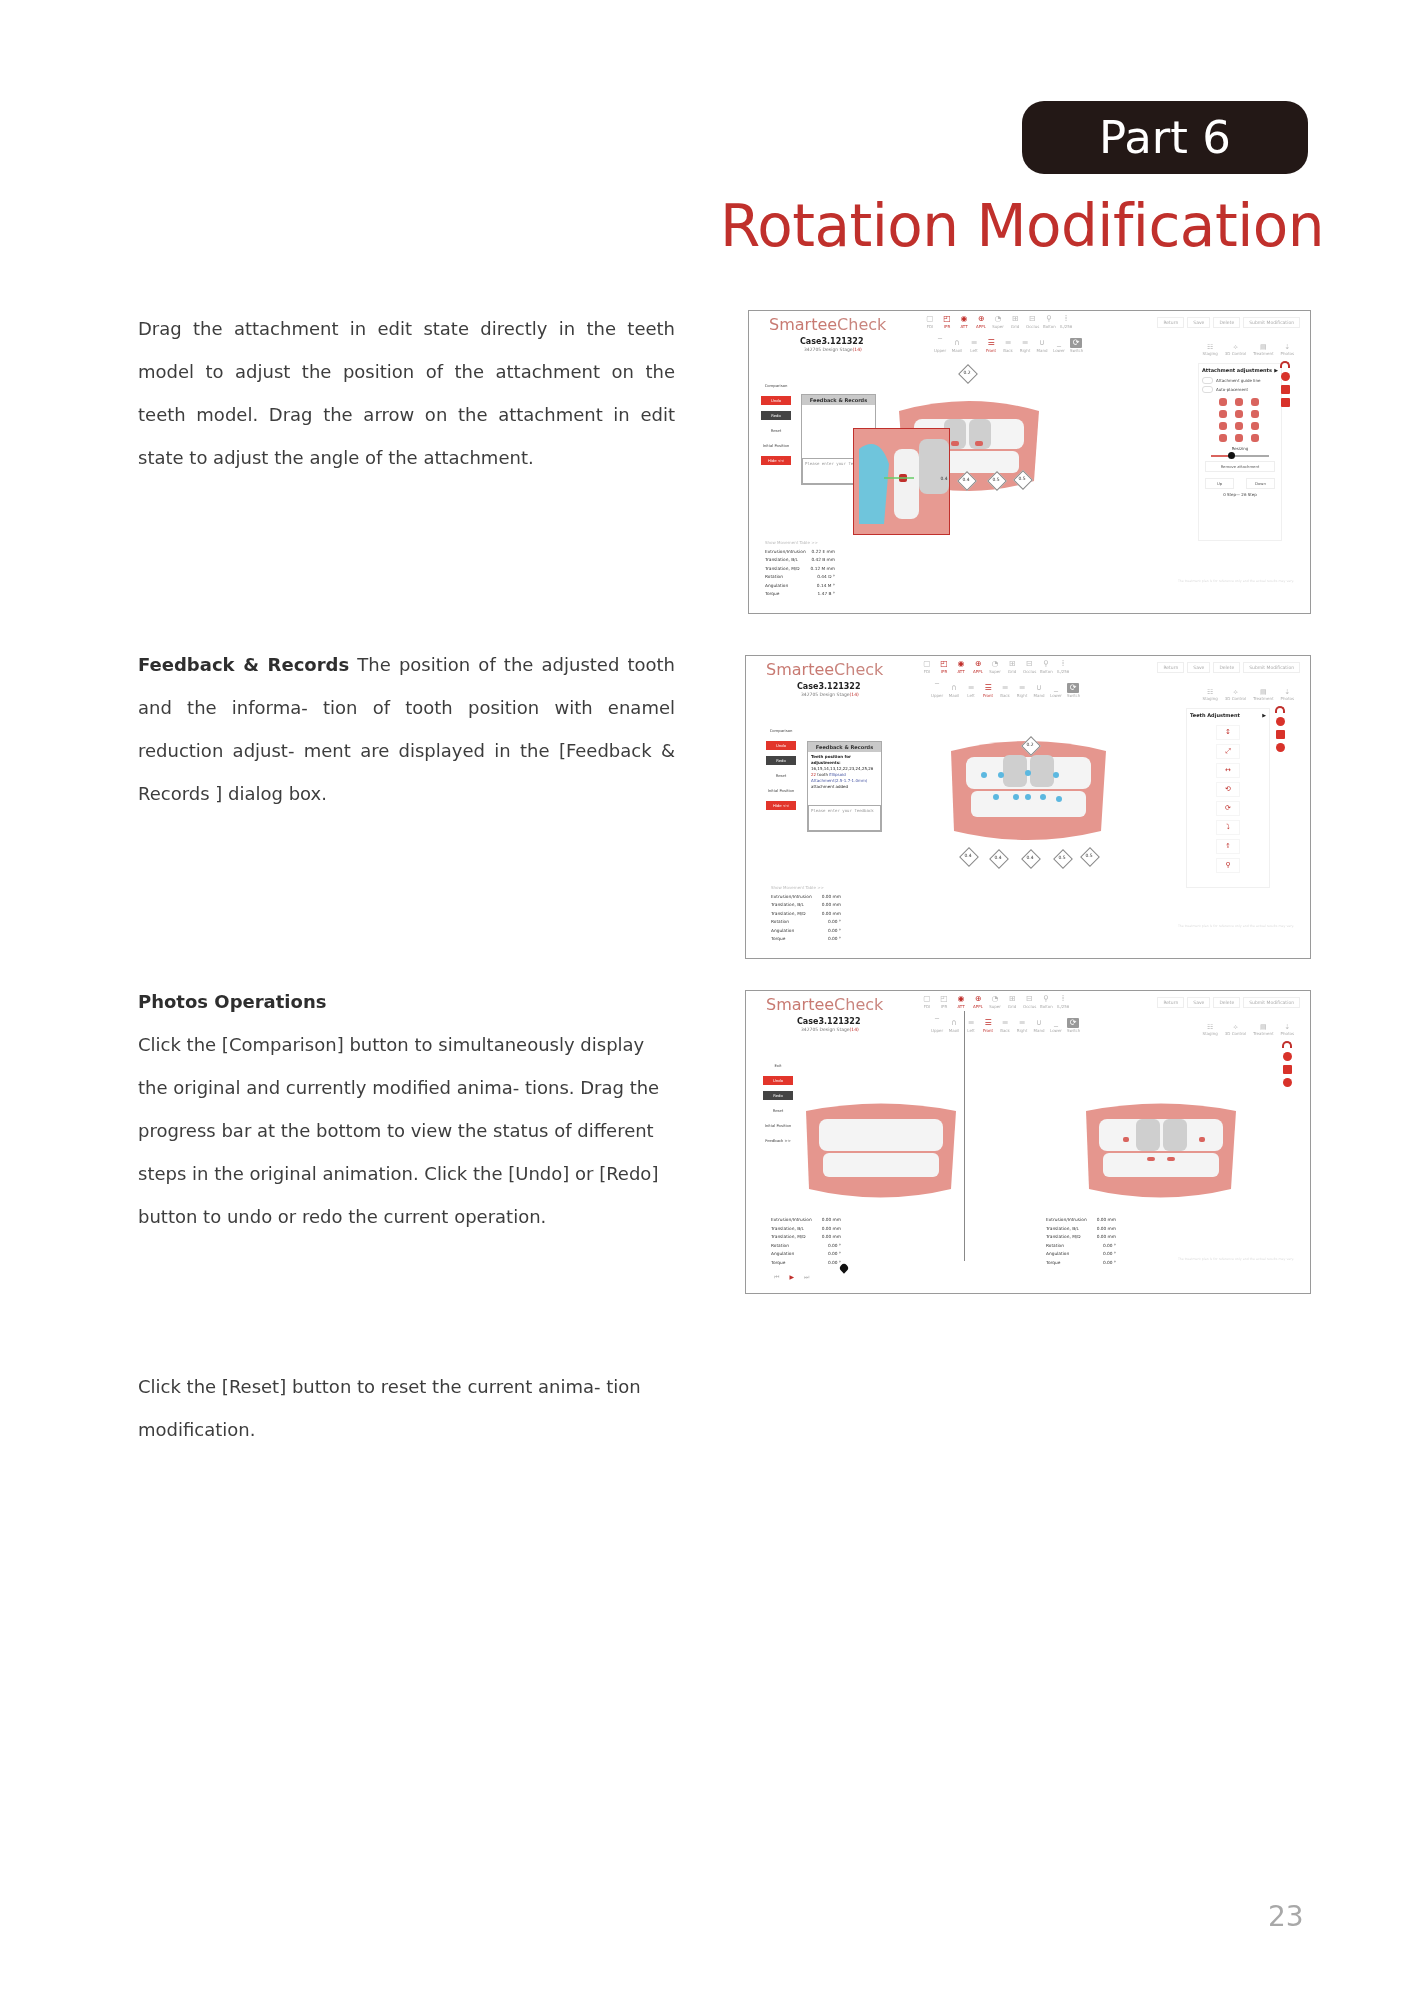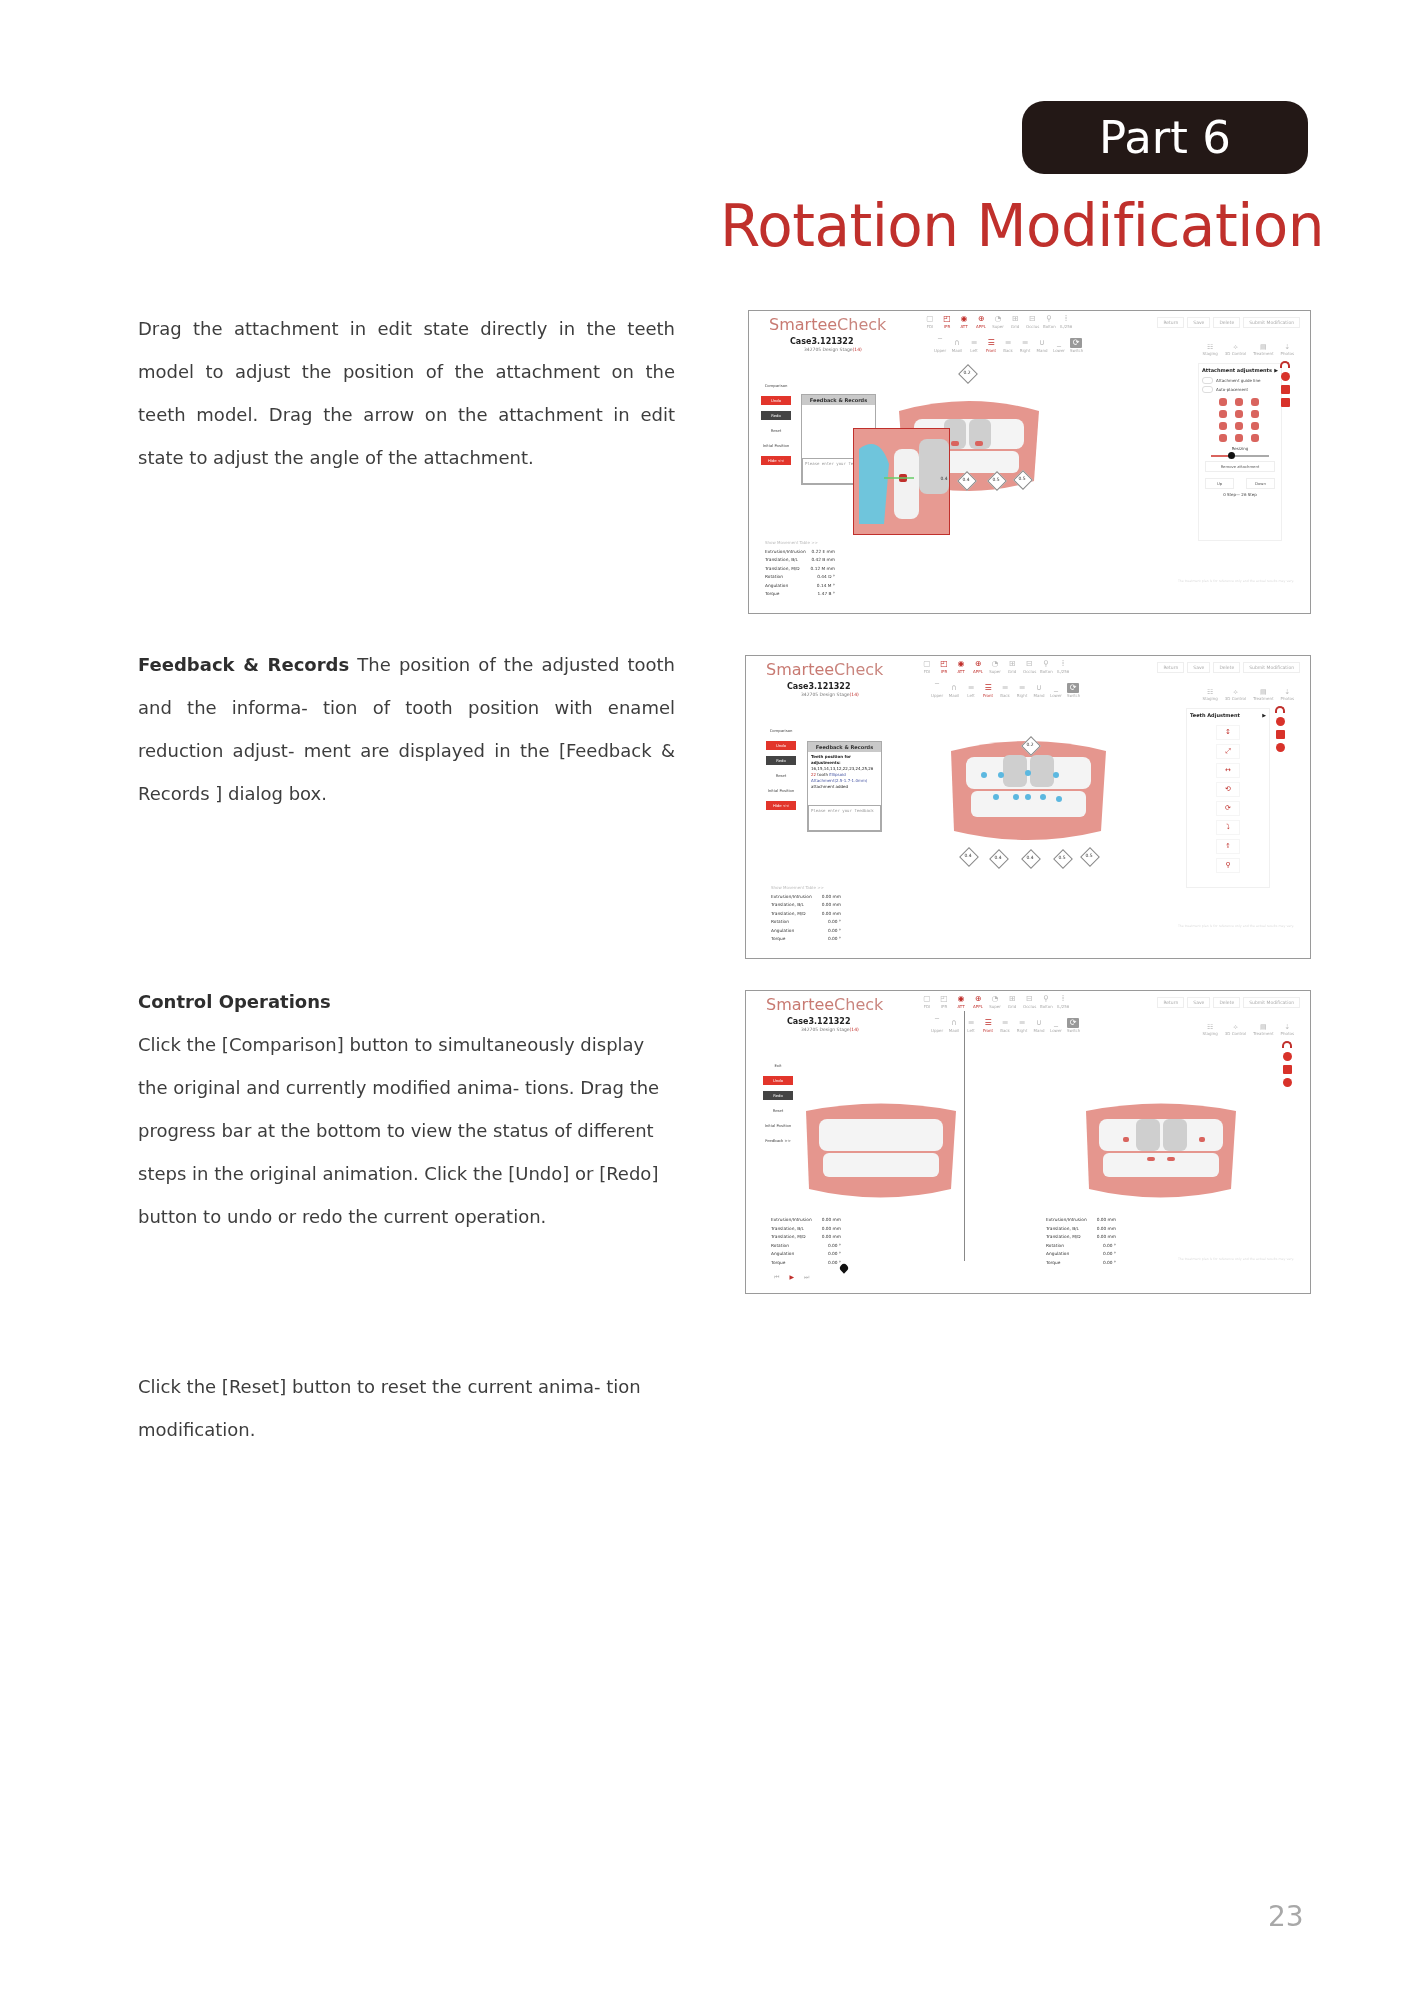--- a/index.html
+++ b/index.html
@@ -11,21 +11,21 @@
   .para b { color:#2e2e2e; }
   .pagenum { position:absolute; left:1268px; top:1900px; font-size:28px; color:#a8a8a8; }
 
   
   .shot { position:absolute; border:1px solid #9a9a9a; background:#fff; overflow:hidden; font-family:"DejaVu Sans", sans-serif; }
   .s1 { left:748px; top:310px; width:561px; height:302px; }
   .s2 { left:745px; top:655px; width:564px; height:302px; }
   .s3 { left:745px; top:990px; width:564px; height:302px; }
   .logo { position:absolute; left:20px; top:4px; font-size:16px; color:#c87a72; }
   .logo .b { color:#c0302c; }
-  .caseid { position:absolute; left:41px; top:26px; font-size:8px; font-weight:bold; color:#222; }
+  .caseid { position:absolute; left:51px; top:26px; font-size:8px; font-weight:bold; color:#222; }
   .stage { position:absolute; left:55px; top:36px; font-size:4.5px; color:#777; }
   .stage .r { color:#c0302c; }
   .tb1 { position:absolute; left:175px; top:3px; display:flex; gap:5px; }
   .tb2 { position:absolute; left:185px; top:27px; display:flex; gap:5px; }
   .tbi { width:12px; text-align:center; font-size:4px; color:#aaa; }
   .tbi .g { display:block; font-size:8px; color:#bbb; line-height:10px; }
   .tbi.on .g, .tbi.on { color:#c0302c; }
   .tbi.dark .g { background:#999; color:#fff; border-radius:1px; }
   .topbtns { position:absolute; right:10px; top:6px; display:flex; gap:3px; }
   .topbtn { font-size:4.5px; color:#aaa; border:1px solid #eee; padding:2px 5px; }
@@ -78,21 +78,21 @@
 
 <div class="para" style="top:307px;">
   <span>Drag the attachment in edit state directly in the teeth model to adjust the position of the attachment on the teeth model. Drag the arrow on the attachment in edit state to adjust the angle of the attachment.</span>
 </div>
 
 <div class="para" style="top:643px;">
   <b>Feedback &amp; Records</b><span> The position of the adjusted tooth and the informa- tion of tooth position with enamel reduction adjust- ment are displayed in the [Feedback &amp; Records ] dialog box.</span>
 </div>
 
 <div class="para left" style="top:980px;">
-  <b>Control Operations</b><br>
+  <b>Photos Operations</b><br>
   <span>Click the [Comparison] button to simultaneously display the original and currently modified anima- tions. Drag the progress bar at the bottom to view the status of different steps in the original animation. Click the [Undo] or [Redo] button to undo or redo the current operation.</span>
 </div>
 
 <div class="para left" style="top:1365px;">
   <span>Click the [Reset] button to reset the current anima- tion modification.</span>
 </div>
 
 <div class="pagenum">23</div>
 
 <div class="shot s1">

